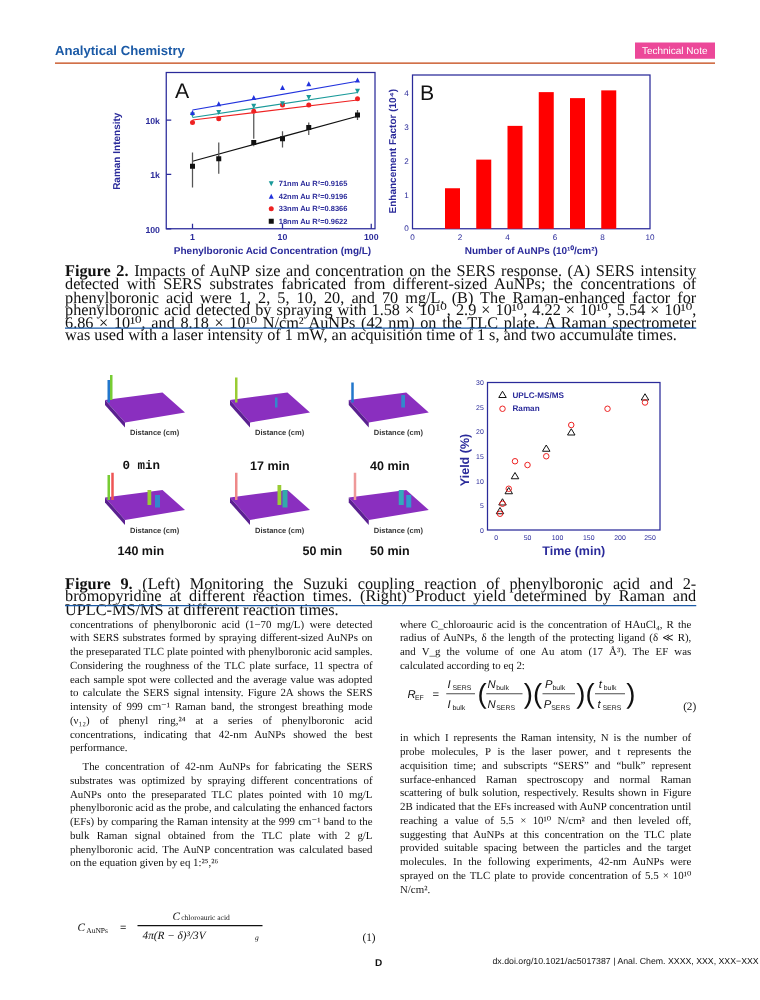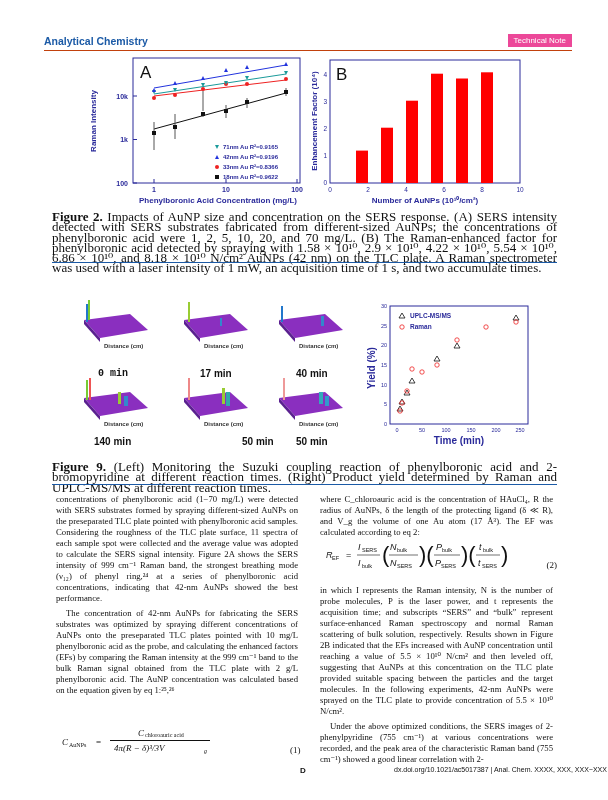--- a/index.html
+++ b/index.html
@@ -310,17 +310,16 @@
       <text x="152" y="28" font-style="italic">t</text>
         <text x="156" y="30" font-size="5.5">SERS</text>
       <text x="175" y="24" font-size="22" font-weight="lighter">)</text>
     </g>
   </svg>
   <span style="position:absolute;right:0;top:22px;">(2)</span>
 </div>
 
 <div class="col" style="left:316px;top:581px;width:241px;">
   <p>in which I represents the Raman intensity, N is the number of probe molecules, P is the laser power, and t represents the acquisition time; and subscripts “SERS” and “bulk” represent surface-enhanced Raman spectroscopy and normal Raman scattering of bulk solution, respectively. Results shown in Figure 2B indicated that the EFs increased with AuNP concentration until reaching a value of 5.5 × 10¹⁰ N/cm² and then leveled off, suggesting that AuNPs at this concentration on the TLC plate provided suitable spacing between the particles and the target molecules. In the following experiments, 42-nm AuNPs were sprayed on the TLC plate to provide concentration of 5.5 × 10¹⁰ N/cm².</p>
-  <p class="ind">Under the above optimized conditions, the SERS images of 2-phenylpyridine (755 cm⁻¹) at various concentrations were recorded, and the peak area of the characteristic Raman band (755 cm⁻¹) showed a good linear correlation with 2-</p>
 </div>
 
 <div class="foot" style="left:300px;font-weight:bold;font-size:8px;">D</div>
 <div class="foot" style="left:394px;">dx.doi.org/10.1021/ac5017387 | Anal. Chem. XXXX, XXX, XXX−XXX</div>
 
 </body></html>

